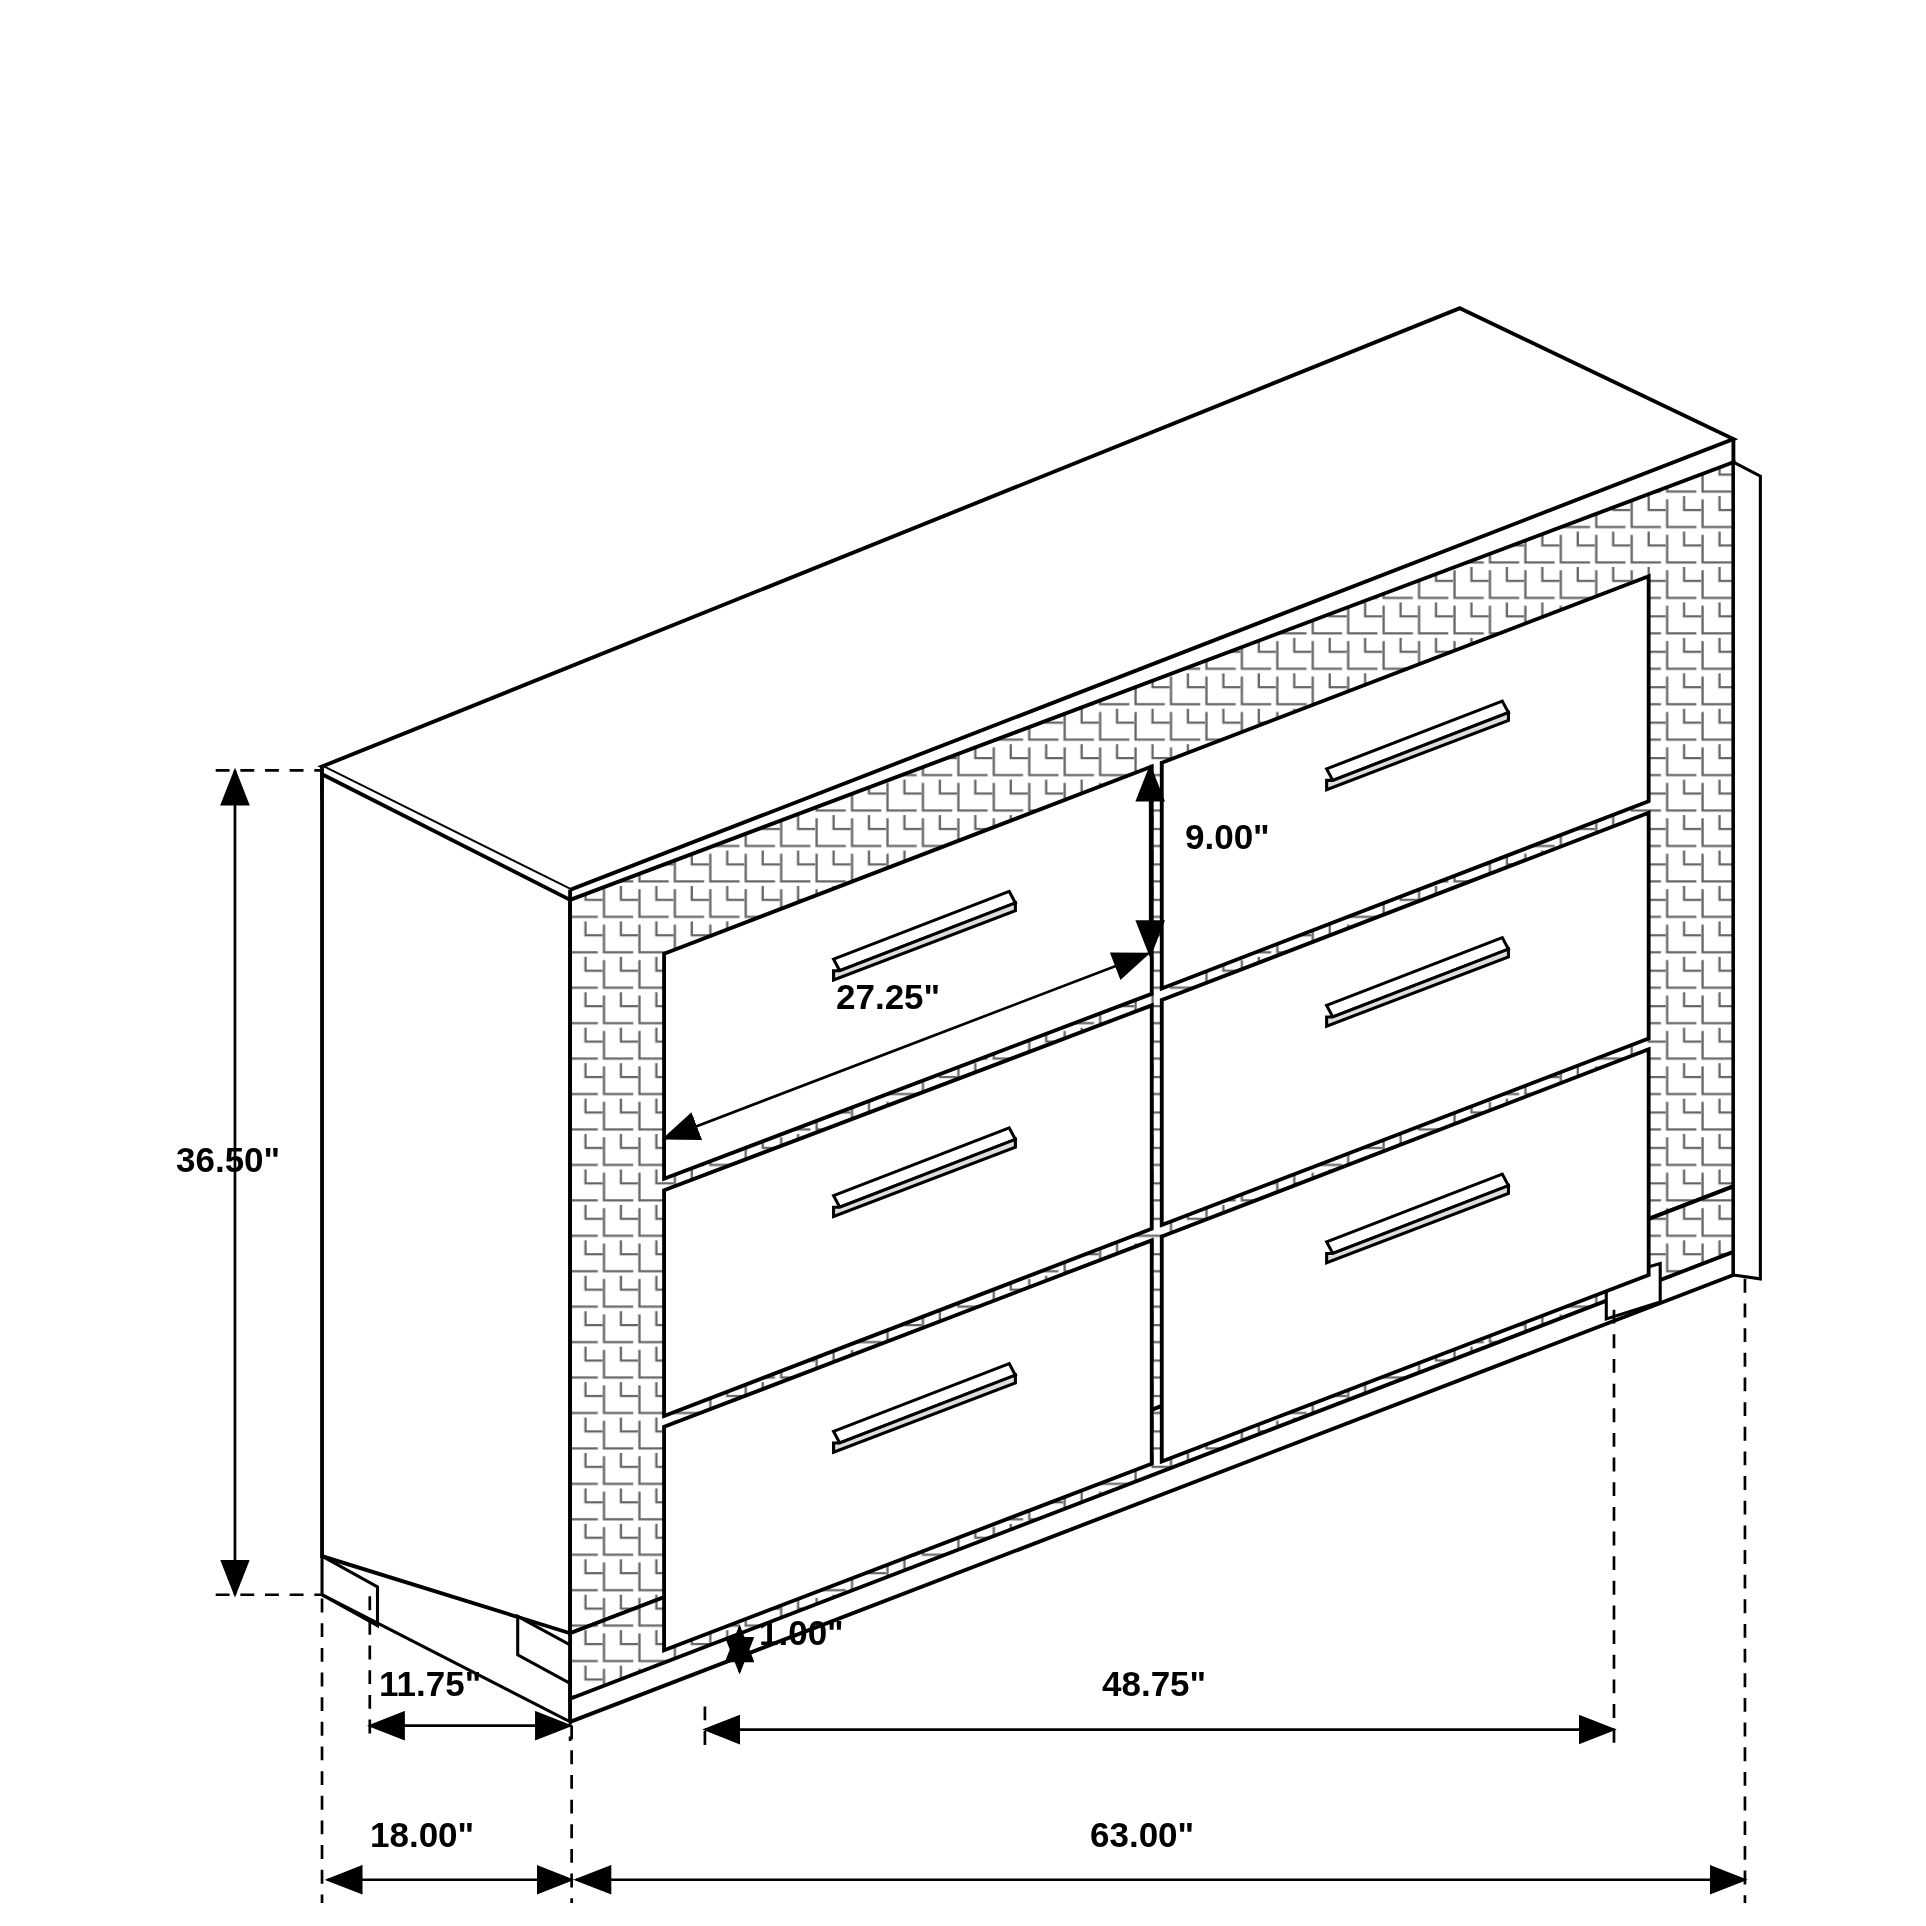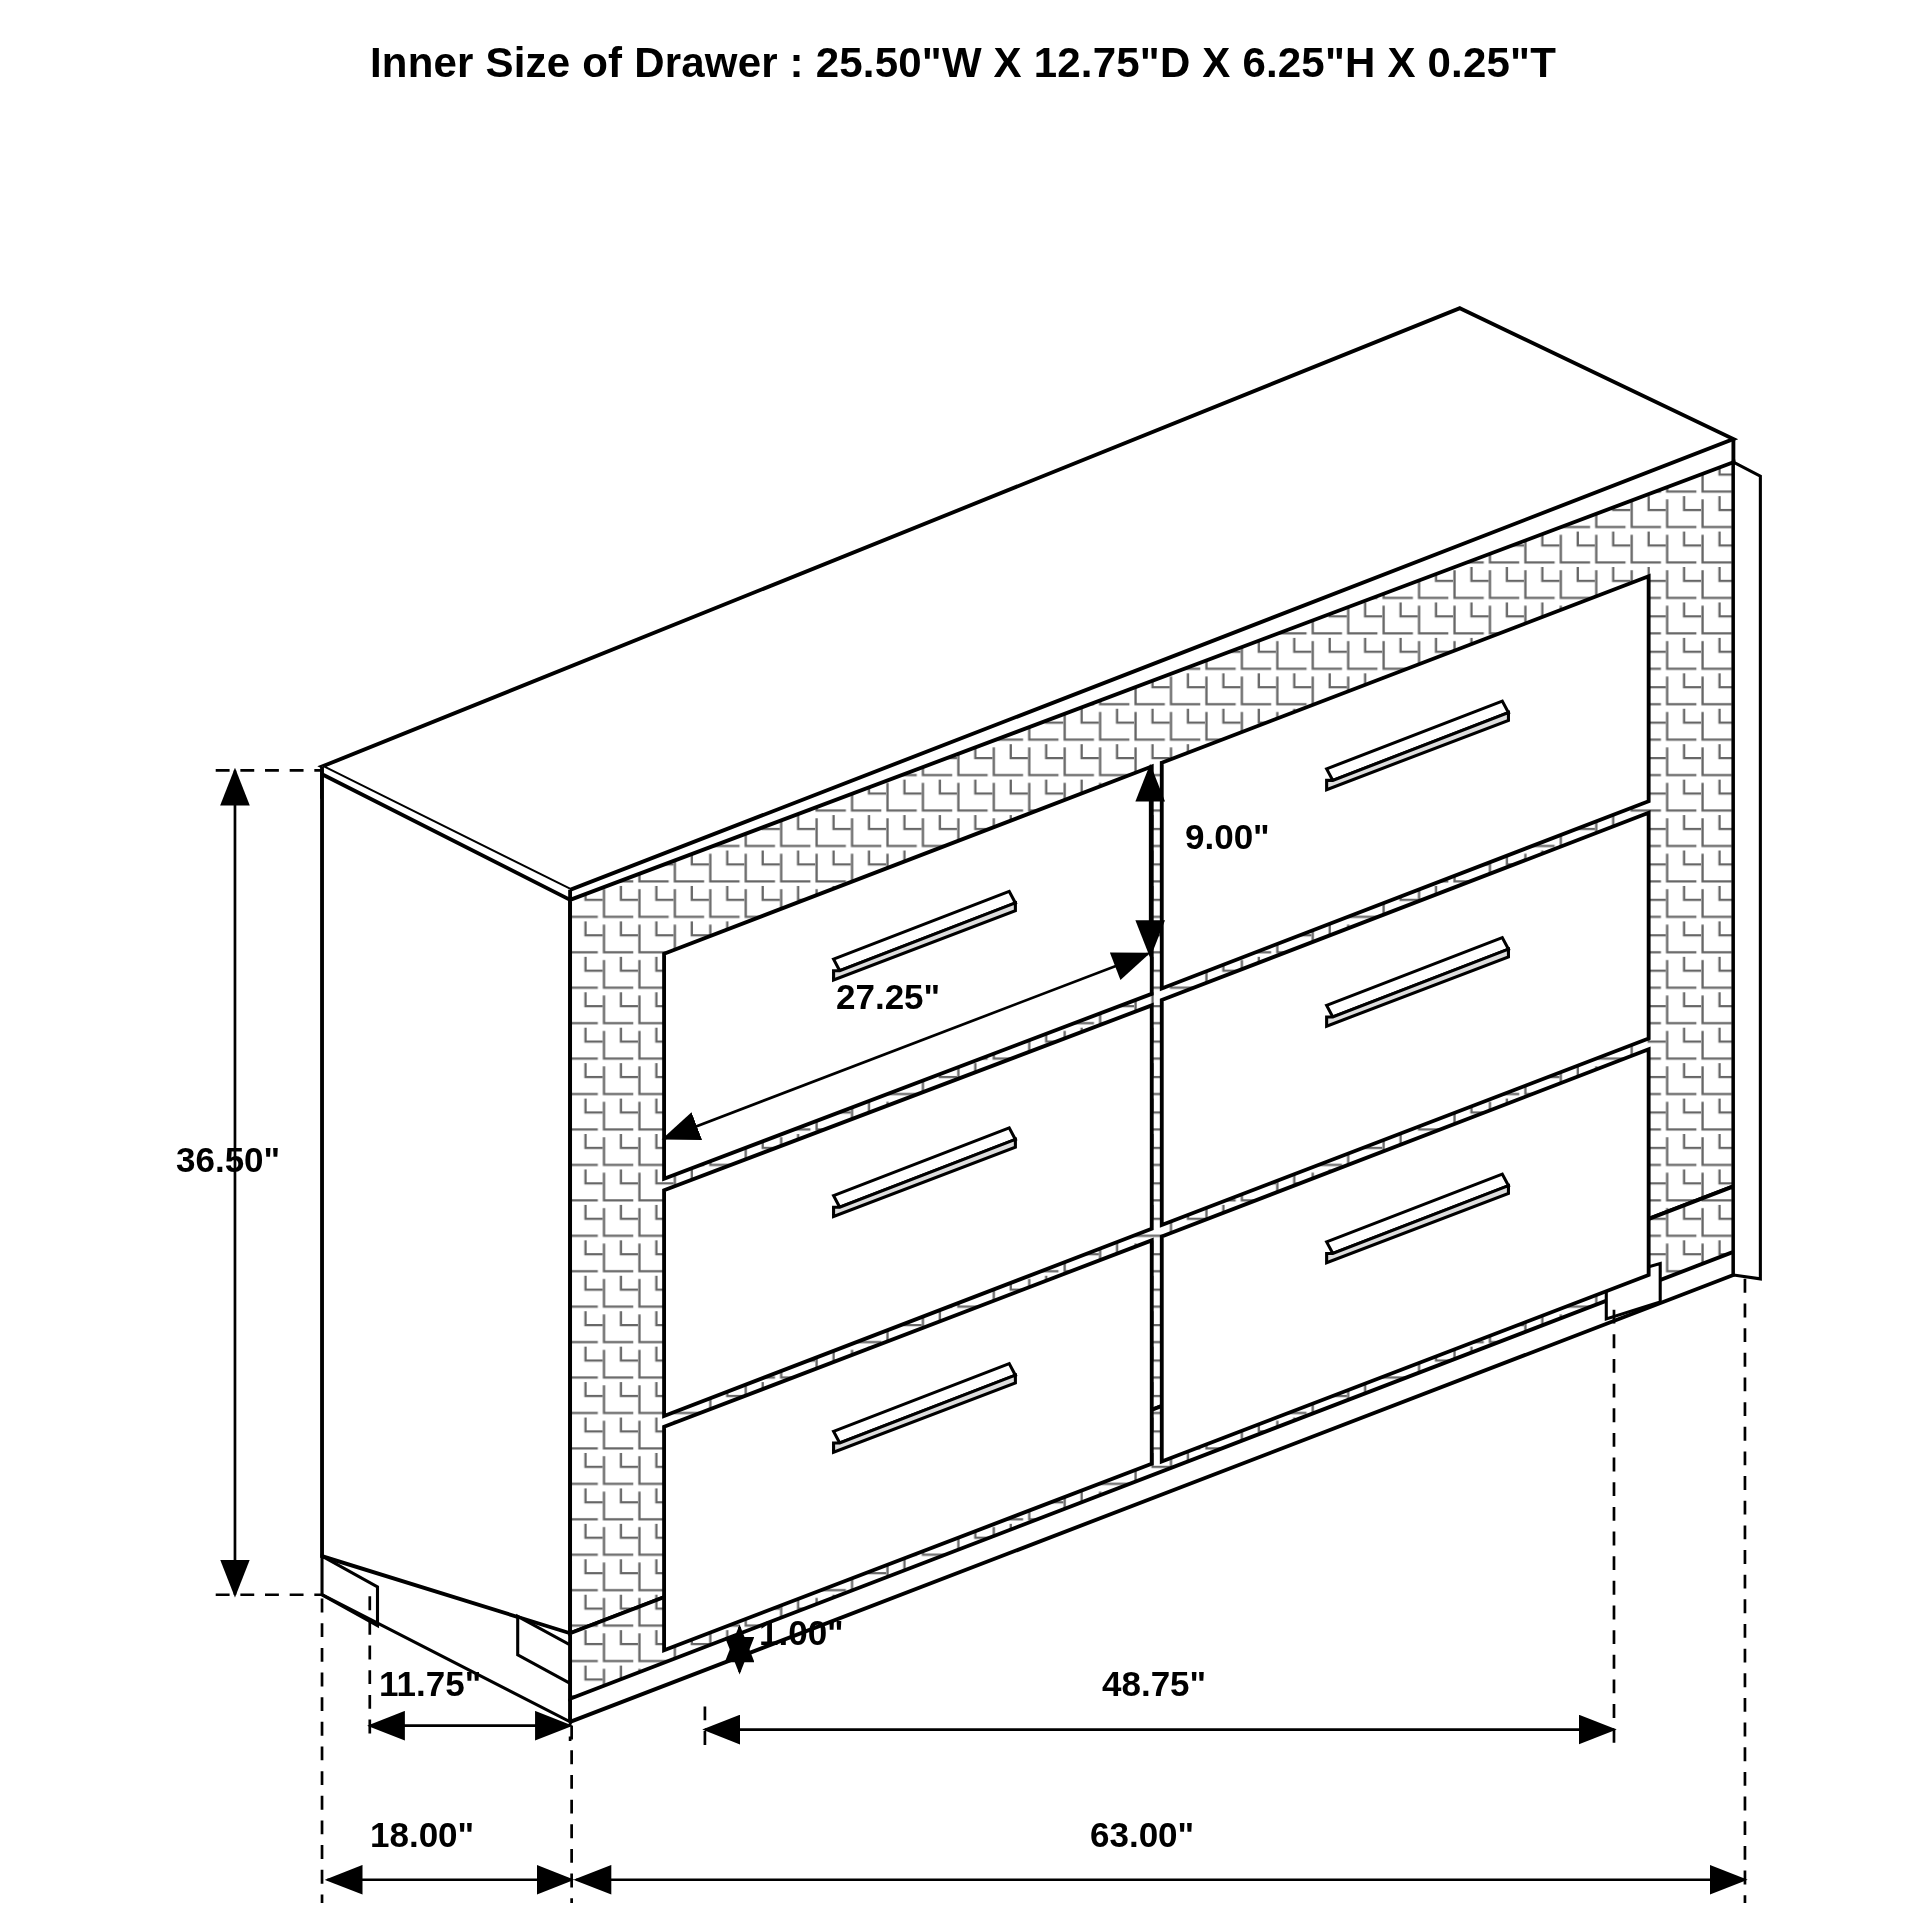--- a/index.html
+++ b/index.html
@@ -43,21 +43,20 @@
     font-weight: bold;
     color: #000000;
     white-space: nowrap;
   }
 </style>
 </head>
 <body>
 
 <div id="stage">
 
-  <div id="title">Inner Size of Drawer : 25.50"W X 12.75"D X 6.25"H X 0.25"T</div>
 
   <svg id="drawing" viewBox="0 0 2500 2500">
     <defs>
       <pattern id="brickhatch" width="46" height="46" patternUnits="userSpaceOnUse" patternTransform="rotate(0)">
         <rect width="46" height="46" fill="#ffffff"></rect>
         <path d="M2 4 L2 40 L40 40" stroke="#666666" stroke-width="3" fill="none"></path>
         <path d="M24 -18 L24 18 L62 18" stroke="#666666" stroke-width="3" fill="none"></path>
       </pattern>
       <marker id="arrowEnd" markerWidth="16" markerHeight="16" refX="13" refY="5.5" orient="auto">
         <path d="M0,0 L14,5.5 L0,11 z" fill="#000000"></path>

